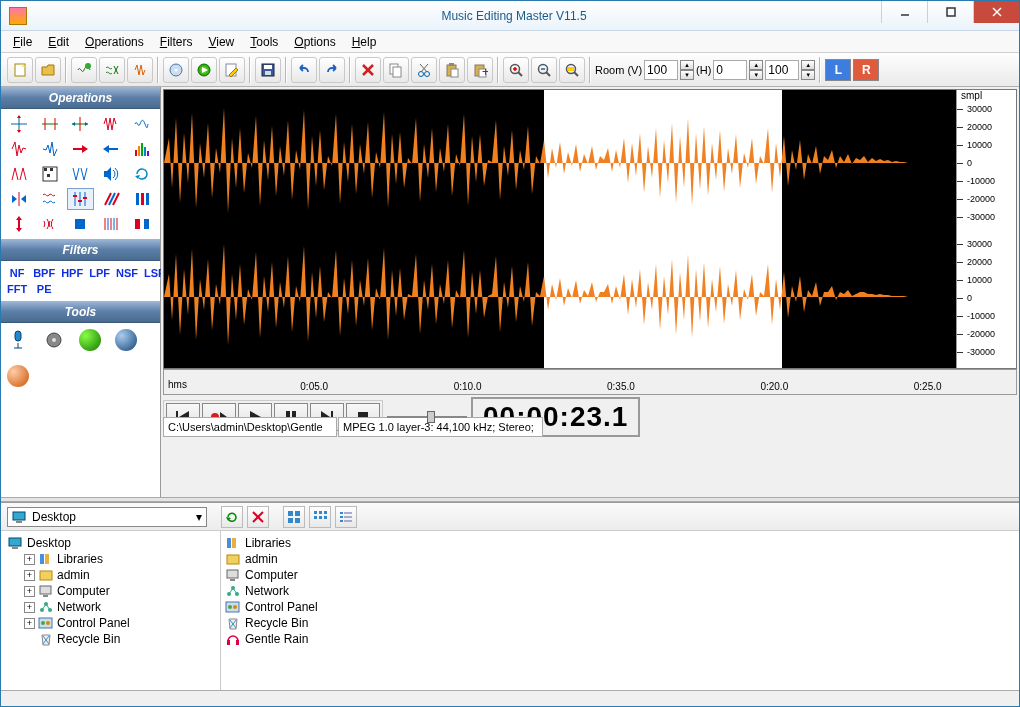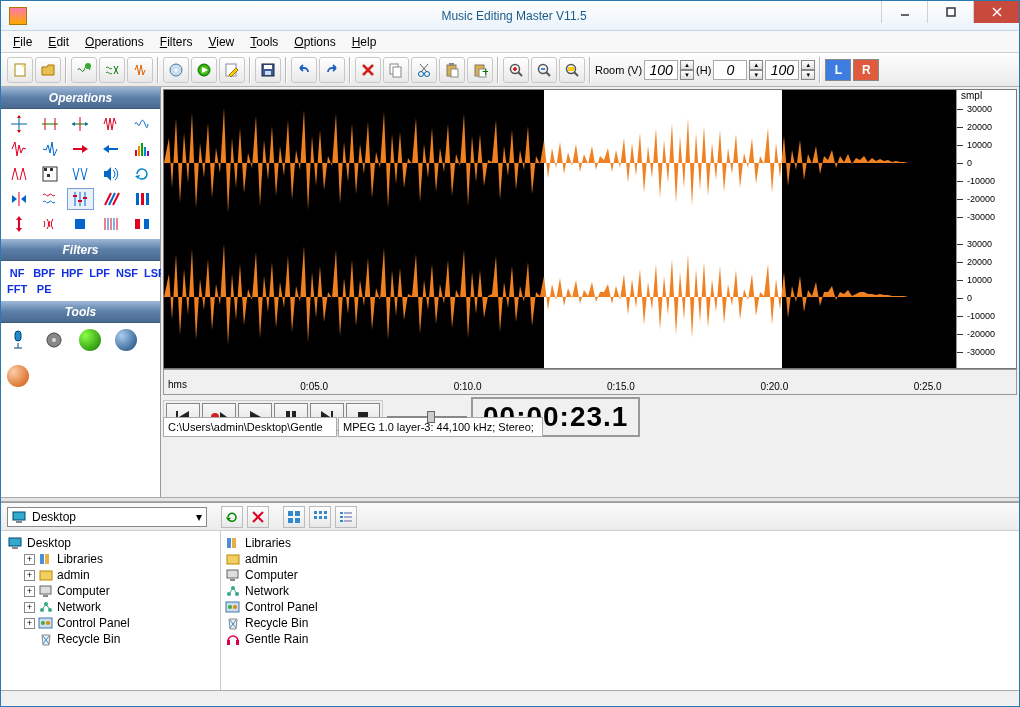--- a/index.html
+++ b/index.html
@@ -15,21 +15,21 @@
 .winbtn svg { width:12px; height:12px; }
 
 .menubar { height: 22px; background: #f8f8f8; display: flex; align-items:center; padding:0 4px; border-bottom:1px solid #d0d0d0;}
 .menubar .mi { padding: 2px 8px; }
 .menubar .mi u { text-decoration: underline; }
 
 .toolbar { height: 34px; background: linear-gradient(#fefefe,#eaeaea); border-bottom:1px solid #b0b0b0; display:flex; align-items:center; padding:0 6px; gap:2px;}
 .tbtn { width:26px; height:26px; border:1px solid #c8c8c8; background:linear-gradient(#fff,#e8e8e8); border-radius:3px; display:flex; align-items:center; justify-content:center;}
 .tsep { width:2px; height:26px; border-left:1px solid #b8b8b8; border-right:1px solid #fff; margin:0 2px;}
 .toolbar .spin { display:flex; align-items:center; gap:2px;}
-.toolbar input[type=text] { width:34px; height:20px; border:1px solid #aaa; text-align:center; padding:0 2px; font-size:14px;font-style:italic;}
+.toolbar input[type=text] { width:34px; height:20px; border:1px solid #aaa; text-align:left; padding:0 2px; font-size:12px;}
 .spinbtns { display:flex; flex-direction:column;}
 .spinbtns div{ width:14px; height:10px; border:1px solid #888; background:linear-gradient(#fff,#ddd); font-size:7px; line-height:8px; text-align:center;}
 .chbtn { width:26px; height:22px; border:1px solid #888; display:flex; align-items:center;justify-content:center; font-weight:bold;}
 .chbtn.l{background:#3d7de0;color:#fff;}
 .chbtn.r{background:#e05a3d;color:#fff;}
 
 .main { flex:0 0 410px; display:flex; }
 
 .sidepanel { width:160px; background:#fff; border-right:1px solid #999; display:flex; flex-direction:column;}
 .sidehdr { height:22px; background:linear-gradient(180deg,#9fb8d8 0%,#5c7fa8 50%,#4a6a90 100%); color:#fff; font-style:italic; font-weight:bold; text-align:center; line-height:22px; font-size:12px; border-bottom:1px solid #3a5a7a;}
@@ -532,21 +532,21 @@
             <div style="position: absolute; left: 10px; top: 239px; font-size: 9px;">-20000</div>
             <div style="position: absolute; left: 0px; top: 244px; width: 6px; height: 1px; background: rgb(51, 51, 51);"></div>
             <div style="position: absolute; left: 10px; top: 257px; font-size: 9px;">-30000</div>
             <div style="position: absolute; left: 0px; top: 262px; width: 6px; height: 1px; background: rgb(51, 51, 51);"></div>
           </div>
       </div>
       <div class="timeruler">
         <span class="unit">hms</span>
       <div class="tick" style="left: 16%;">0:05.0</div>
           <div class="tick" style="left: 34%;">0:10.0</div>
-          <div class="tick" style="left: 52%;">0:15.0</div>
+          <div class="tick" style="left: 52%;">0:35.0</div>
           <div class="tick" style="left: 70%;">0:20.0</div>
           <div class="tick" style="left: 88%;">0:25.0</div>
         </div>
       <div class="playbar">
         <div style="display:flex;flex-direction:column;gap:2px;">
           <div style="display:flex;gap:4px;align-items:center">
             <div class="transport">
               <div class="pbtn">
                   <svg width="16" height="14">
                     <rect x="1" y="1" width="2" height="12" fill="#222"></rect>

